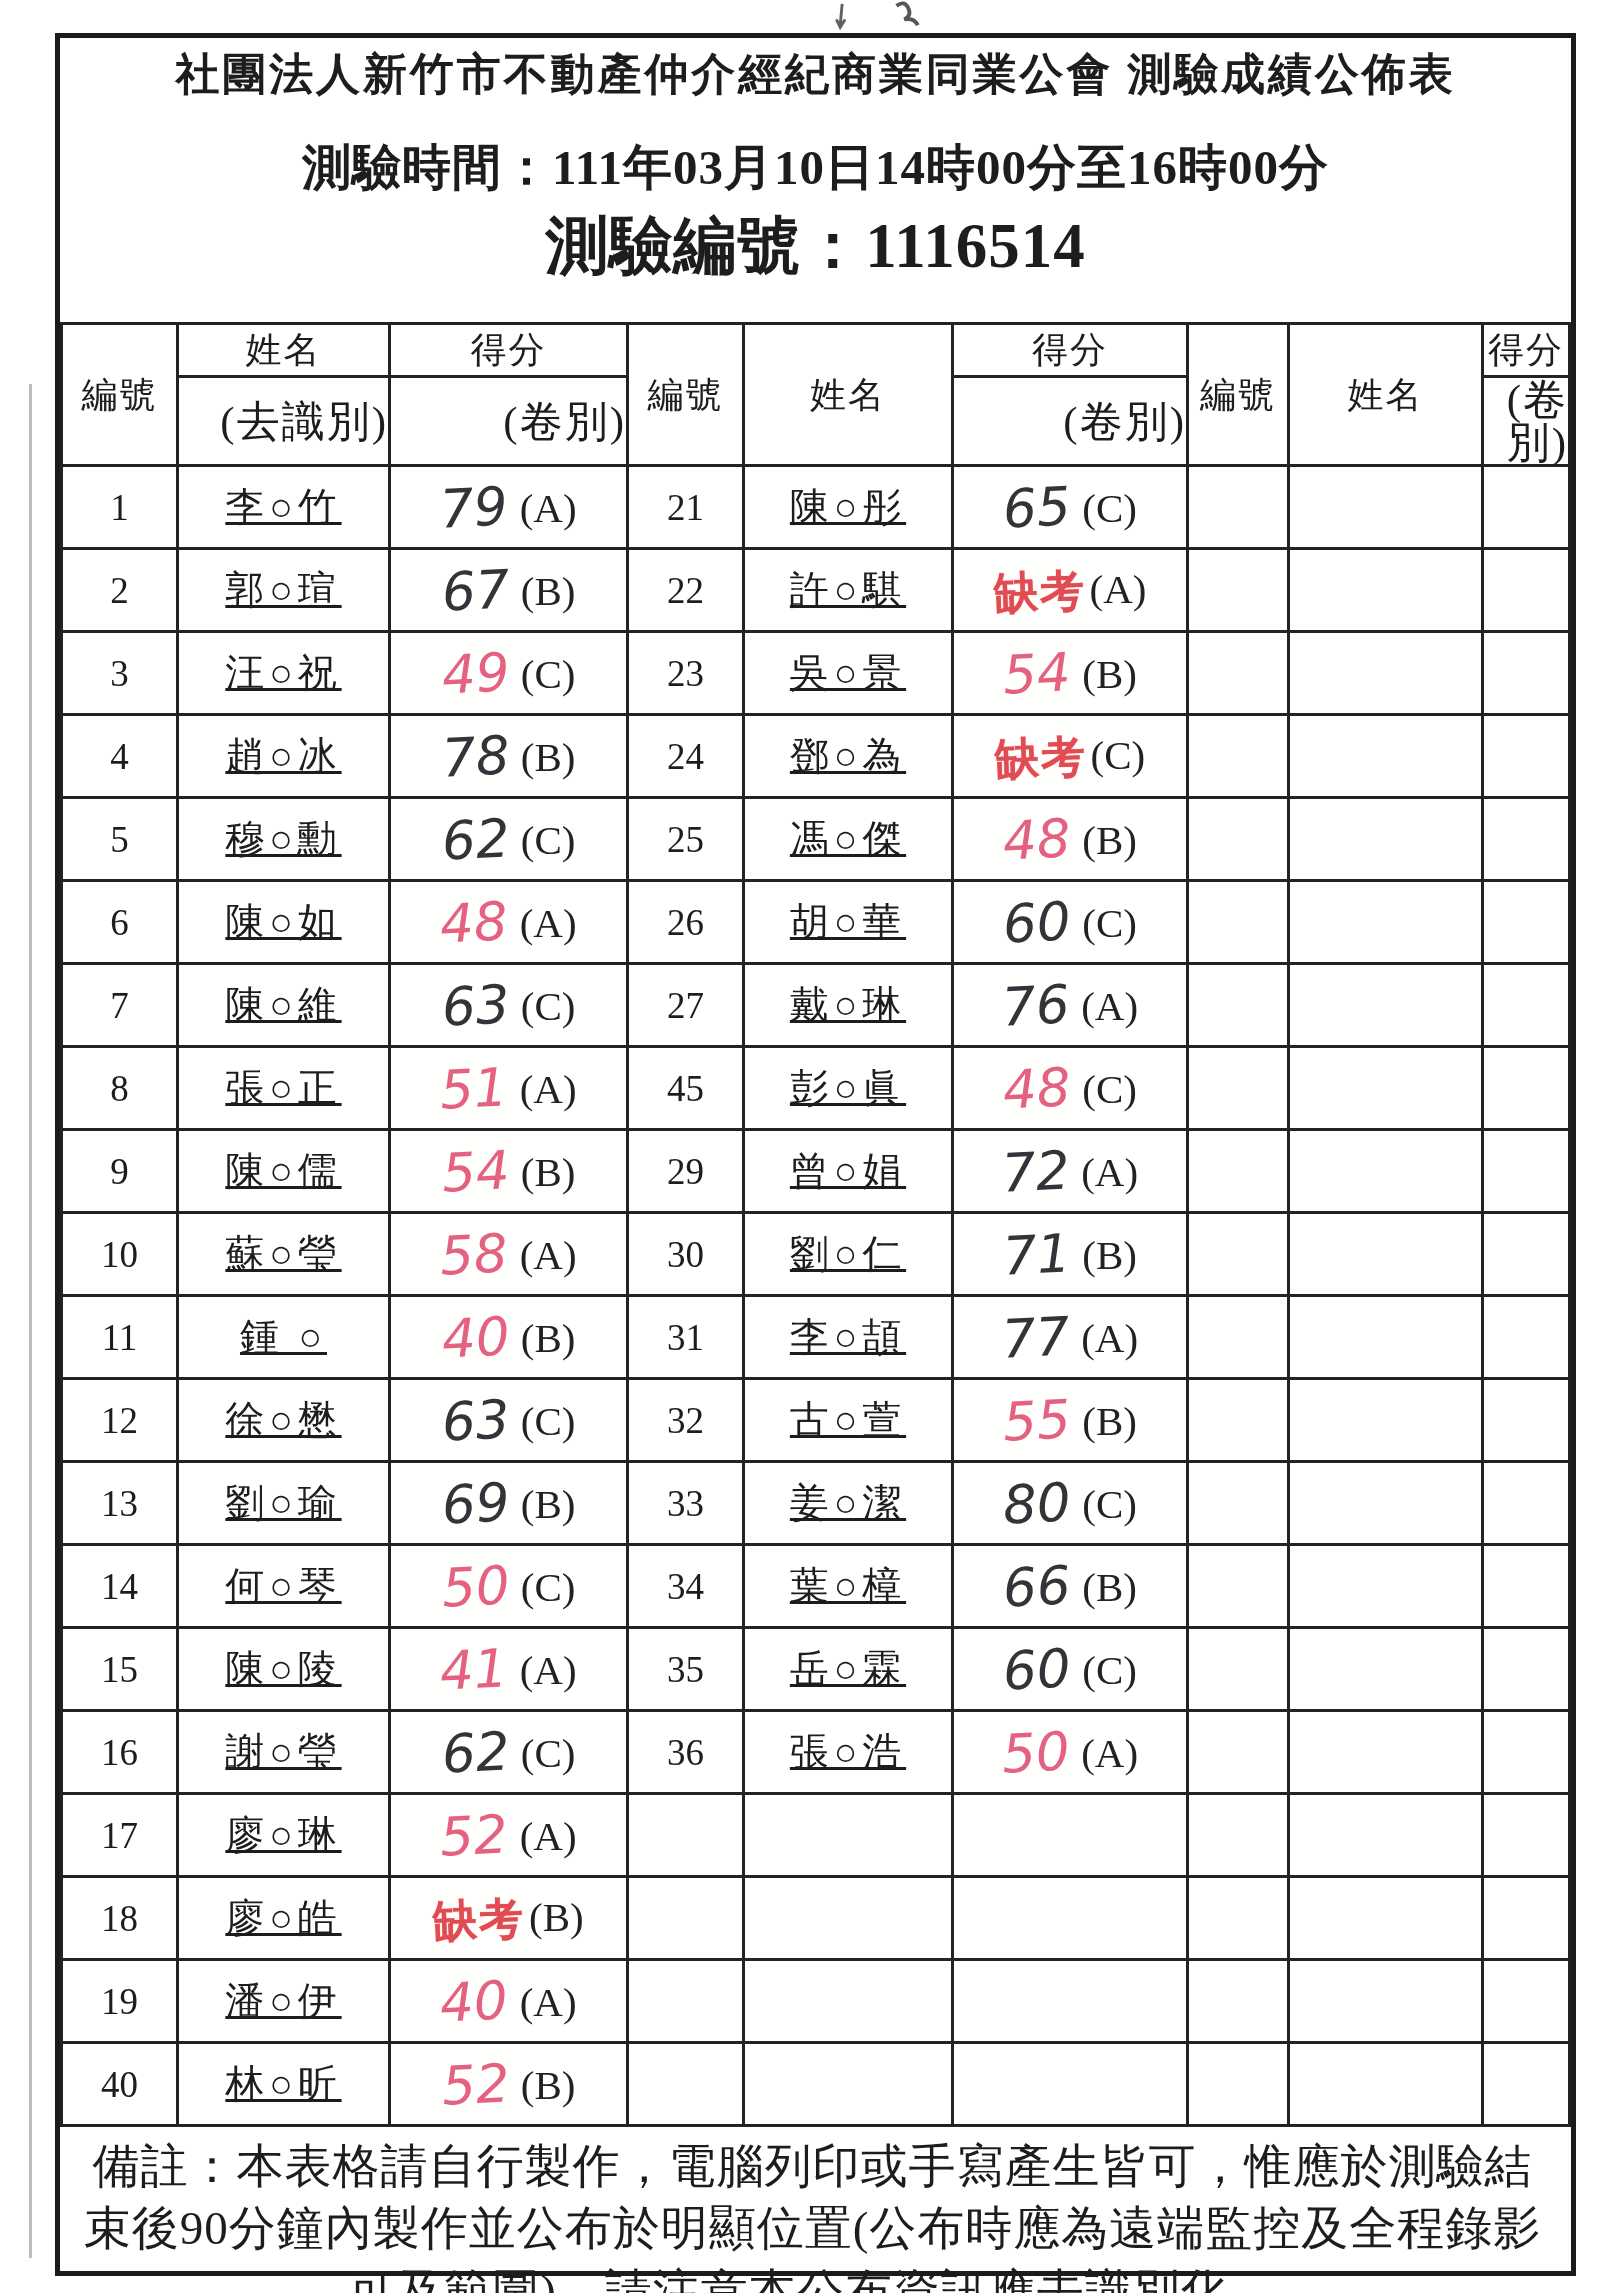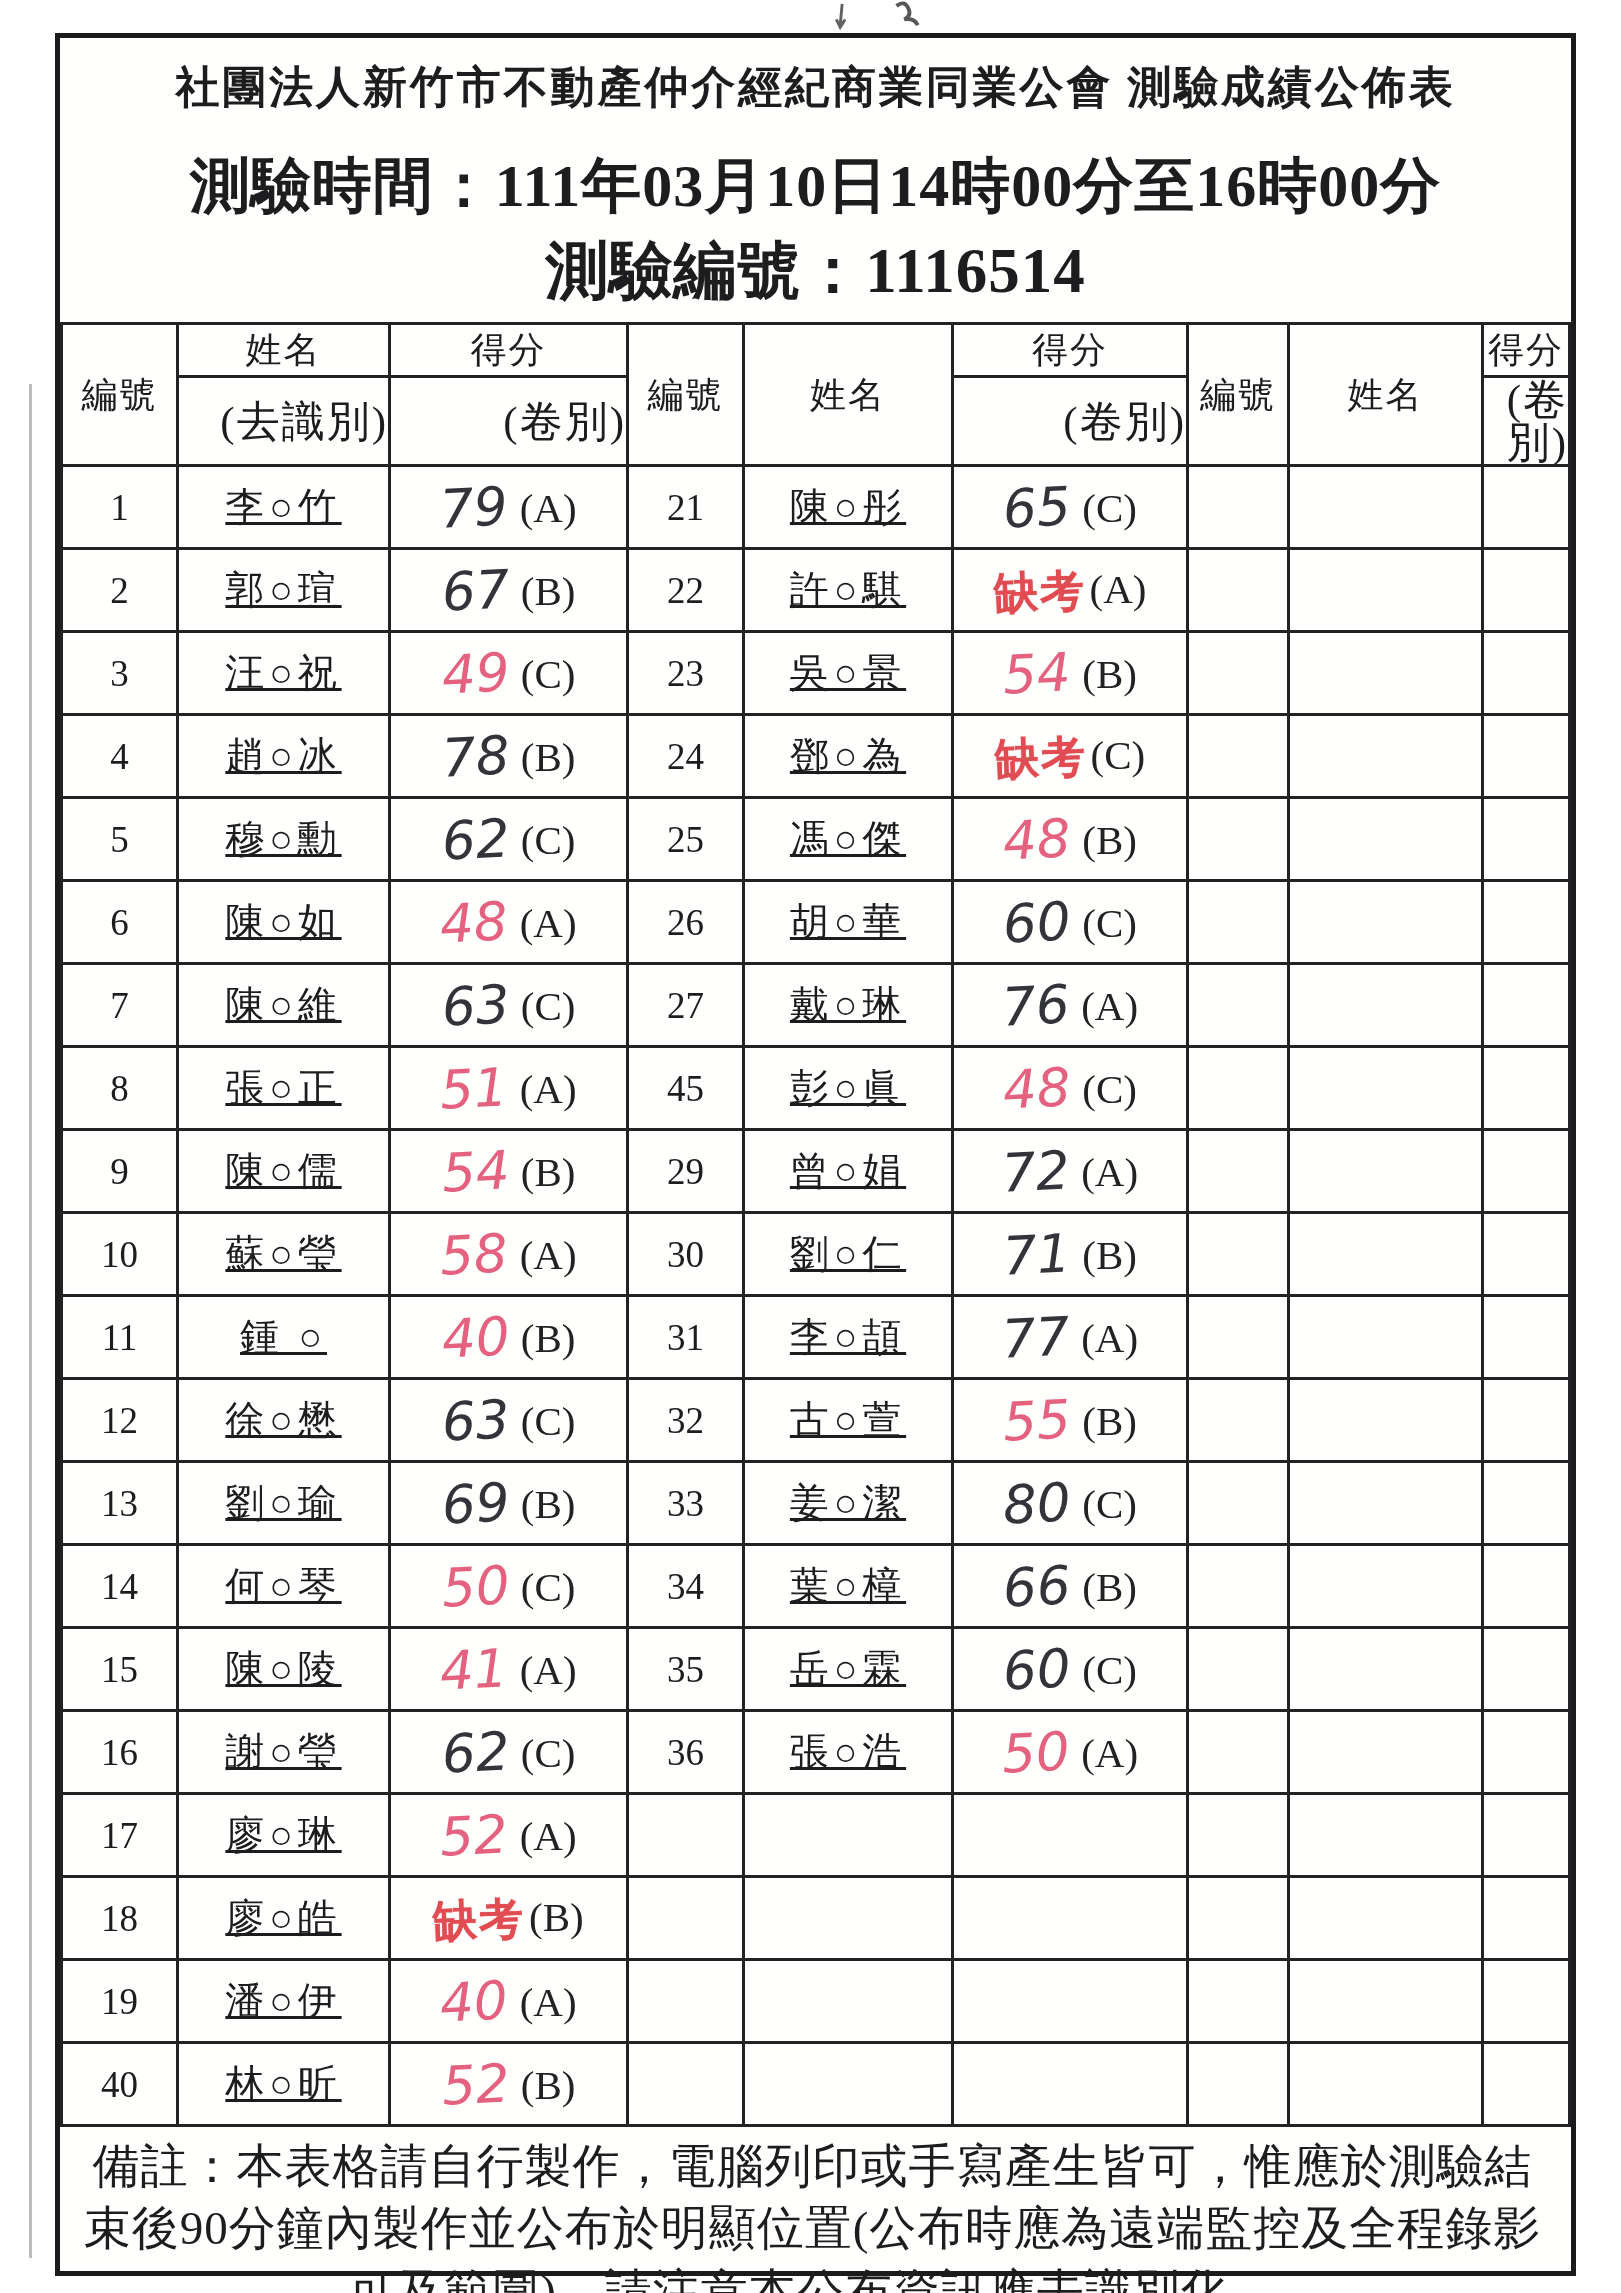--- a/index.html
+++ b/index.html
@@ -13,25 +13,25 @@
   
   .scan-line{position:absolute;left:29px;top:384px;width:2.9px;height:1874px;background:#6a6a6a;opacity:.45;}
   .scan-mark{position:absolute;opacity:.8;}
 
   .frame{
     position:absolute;left:55px;top:33px;width:1521px;height:2243px;
     box-sizing:border-box;border:5.9px solid #1b1b1d;background:#fffffd;
   }
   .titles{height:284px;box-sizing:border-box;}
   .doc-title{
-    margin:0;padding-top:26px;text-align:center;
+    margin:0;padding-top:13px;text-align:center;
     font-size:44px;font-weight:700;letter-spacing:2.9px;line-height:1.1;
   }
   .line-time{
-    text-align:center;font-size:60px;font-weight:700;letter-spacing:1px;
+    text-align:center;font-size:49px;font-weight:700;letter-spacing:1px;
     margin-top:43px;line-height:1.05;
   }
   .line-no{
     text-align:center;font-size:63px;font-weight:700;letter-spacing:1px;
     margin-top:19.6px;line-height:1.05;
   }
 
   table{border-collapse:collapse;table-layout:fixed;width:1509px;}
   th,td{
     border:3.9px solid #232325;padding:0;margin:0;

